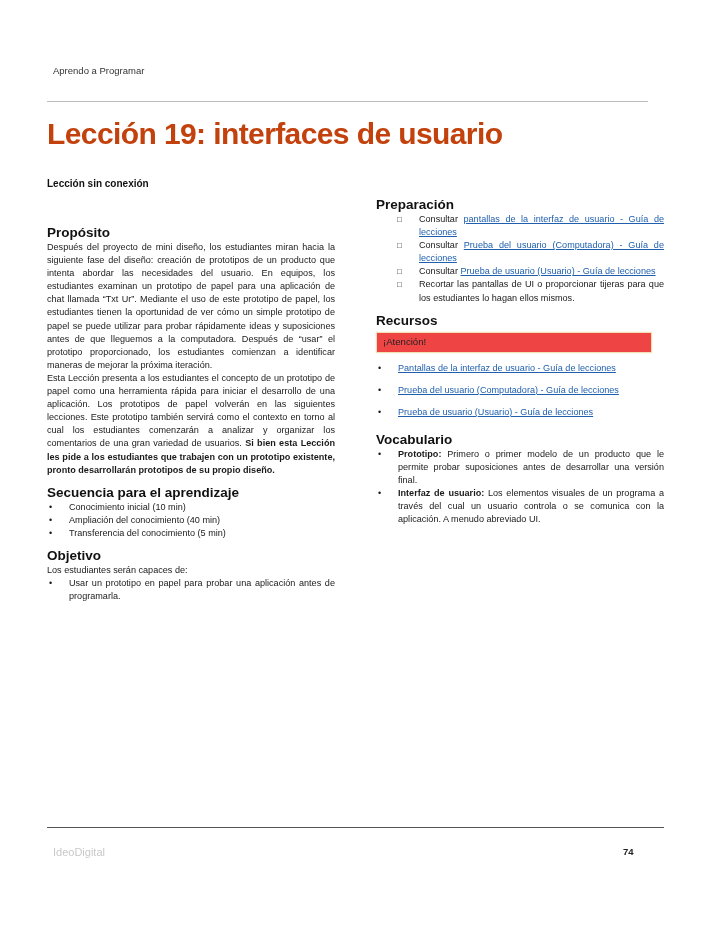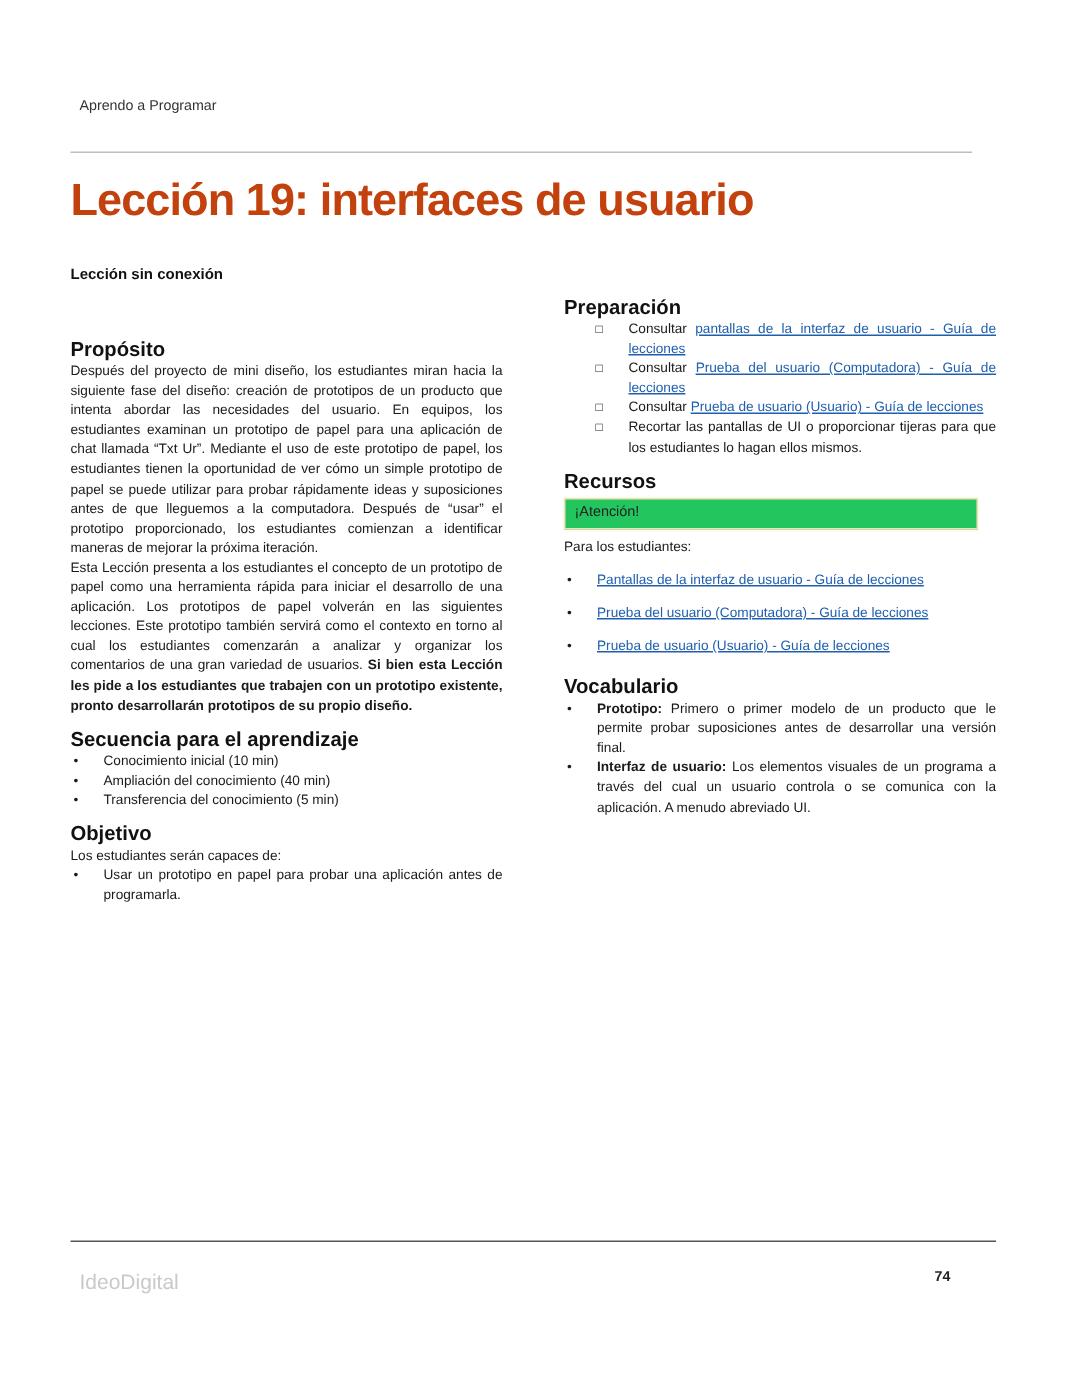--- a/index.html
+++ b/index.html
@@ -15,24 +15,24 @@
     h2 { margin: 0; font-size: 13.5px; line-height: 17px; font-weight: bold; color: #111; }
     p { margin: 0; text-align: justify; }
     .sec { margin-top: 7px; }
     ul { list-style: none; margin: 0; padding: 0; }
     li { position: relative; padding-left: 22px; text-align: justify; }
     li .bullet { position: absolute; left: 2px; top: 0; }
     .sq li { padding-left: 43px; }
     .sq li .bullet { left: 21px; top: 0; font-size: 8px; }
     a { color: #1f5fae; text-decoration: underline; }
     b { font-weight: bold; }
-    .notice { margin: 3px 0 5px 0; width: 262px; border: 1px solid #f1e2b5; background: #22c55e; padding: 2px 6px 4px 6px; font-size: 9.6px; line-height: 13px; color: #222; box-shadow: 0 0 2px #f5ecd0; }
+    .notice { margin: 3px 0 5px 0; width: 262px; border: 1px solid #f1e2b5; background: #ef4444; padding: 2px 6px 4px 6px; font-size: 9.6px; line-height: 13px; color: #222; box-shadow: 0 0 2px #f5ecd0; }
     .res-list li { margin-top: 9px; }
     .footer-rule { position: absolute; left: 47px; top: 827px; width: 617px; height: 1px; background: #555; }
-    .footer-brand { position: absolute; left: 53px; top: 846px; font-size: 14px; color: #c9c9c9; }
+    .footer-brand { position: absolute; left: 53px; top: 846px; font-size: 11px; color: #c9c9c9; }
     .footer-page { position: absolute; left: 623px; top: 846px; font-size: 9.5px; font-weight: bold; color: #222; }
   </style>
 </head>
 <body>
 
 <div class="header-text">Aprendo a Programar</div>
 <div class="header-rule"></div>
 
 <div class="title">Lección 19: interfaces de usuario</div>
 <div class="subtitle">Lección sin conexión</div>
@@ -71,21 +71,20 @@
       <li style="text-align:left;white-space:nowrap;"><span class="bullet">□</span><span>Consultar </span><a href="#">Prueba de usuario (Usuario) - Guía de lecciones</a></li>
       <li><span class="bullet">□</span><span>Recortar las pantallas de UI o proporcionar tijeras para que los estudiantes lo hagan ellos mismos.</span></li>
     </ul>
   </section>
 
   <section class="sec">
     <h2>Recursos</h2>
     <div class="notice">
       <div>¡Atención!</div>
     </div>
-    <p>Para los estudiantes:</p>
     <ul class="res-list">
       <li><span class="bullet">•</span><a href="#">Pantallas de la interfaz de usuario - Guía de lecciones</a></li>
       <li><span class="bullet">•</span><a href="#">Prueba del usuario (Computadora) - Guía de lecciones</a></li>
       <li><span class="bullet">•</span><a href="#">Prueba de usuario (Usuario) - Guía de lecciones</a></li>
     </ul>
   </section>
 
   <section class="sec" style="margin-top:12px;">
     <h2>Vocabulario</h2>
     <ul>

